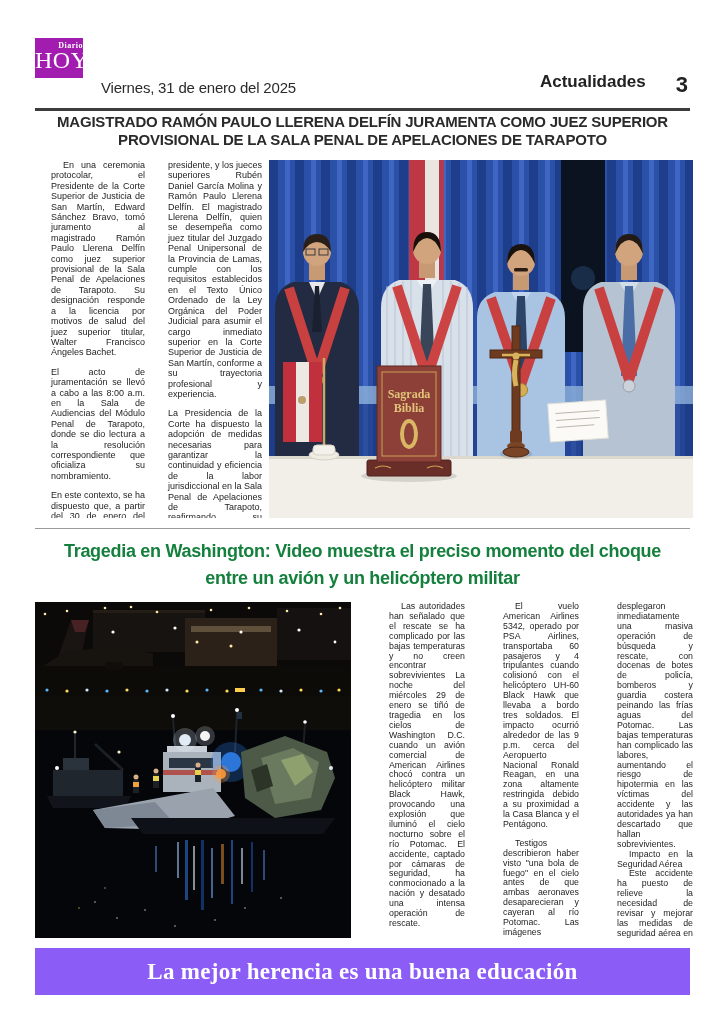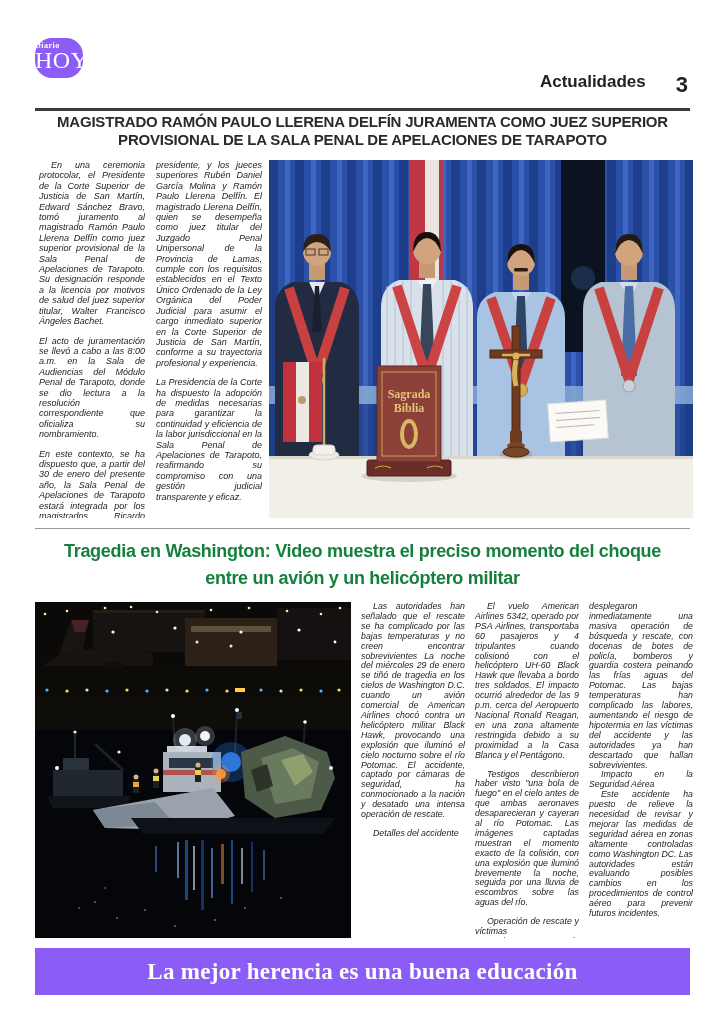--- a/index.html
+++ b/index.html
@@ -3,22 +3,22 @@
 <meta charset="utf-8">
 <style>
   html,body{margin:0;padding:0;}
   body{
     width:723px;height:1024px;background:#ffffff;position:relative;
     font-family:"Liberation Sans",sans-serif;color:#1f1f1f;overflow:hidden;
   }
   
   .masthead{position:absolute;left:35px;top:36px;width:655px;height:68px;}
   .logo{
-    position:absolute;left:0;top:2px;width:48px;height:40px;background:#8b5cf6;
-    color:#fff;text-align:left;font-family:"Liberation Serif",serif;border-radius:17px;
+    position:absolute;left:0;top:2px;width:48px;height:40px;background:#a21caf;
+    color:#fff;text-align:right;font-family:"Liberation Serif",serif;
   }
   .logo .logo-top{display:block;font-size:8px;font-weight:bold;letter-spacing:.5px;margin-top:3px;}
   .logo .logo-main{display:block;font-size:24px;font-weight:normal;line-height:20px;letter-spacing:.5px;}
   .date{position:absolute;left:66px;bottom:8px;font-size:15px;color:#2b2b2b;letter-spacing:-.2px;}
   .head-right{position:absolute;right:2px;bottom:6px;display:flex;align-items:flex-start;gap:30px;}
   .section-name{font-size:17px;font-weight:bold;color:#222;}
   .page-num{font-size:22px;font-weight:bold;color:#222;}
   .rule-thick{position:absolute;left:35px;top:108px;width:655px;height:3px;background:#3c3c3c;}
   .rule-thin{position:absolute;left:35px;top:528px;width:655px;height:1px;background:#9a9a9a;}
   
@@ -28,25 +28,25 @@
   }
   .headline1 span{display:inline-block;max-width:645px;}
   .headline2{
     position:absolute;left:35px;top:538px;width:655px;text-align:center;
     font-size:18px;font-weight:bold;line-height:27px;color:#15803d;letter-spacing:-.3px;
   }
   .headline2 span{display:inline-block;max-width:600px;}
   
   .article1{position:absolute;left:35px;top:160px;width:658px;display:flex;gap:7px;}
   .article1 .col{width:110px;height:358px;overflow:hidden;}
-  .article2{position:absolute;left:35px;top:602px;width:658px;display:flex;gap:6px;}
+  .article2{position:absolute;left:35px;top:602px;width:658px;display:flex;gap:22px;}
   .article2 .col{width:108px;height:336px;overflow:hidden;}
   .col p{
-    margin:0 0 9px 4px;font-size:9px;line-height:10.4px;text-align:justify;
-    color:#1d1d1d;word-spacing:-.2px;hyphens:auto;font-style:italic;-webkit-hyphens:auto;
+    margin:0 0 9px 16px;font-size:9px;line-height:10.4px;text-align:justify;
+    color:#1d1d1d;word-spacing:-.2px;hyphens:auto;-webkit-hyphens:auto;
   }
   .article2 .col p{font-size:8.8px;line-height:9.9px;}
   .col p.ind{text-indent:12px;}
   
   .photo1{width:424px;height:358px;flex:none;}
   .photo2{width:316px;height:336px;flex:none;}
   svg{display:block;}
   
   .banner{
     position:absolute;left:35px;top:948px;width:655px;height:47px;background:#8b5cf6;
@@ -55,20 +55,21 @@
   }
 </style>
 </head>
 <body>
 
 <div class="masthead">
   <div class="logo">
     <span class="logo-top">Diario</span>
     <span class="logo-main">HOY</span>
   </div>
+  <div class="date">Viernes, 31 de enero del 2025</div>
   <div class="head-right">
     <span class="section-name">Actualidades</span>
     <span class="page-num">3</span>
   </div>
 </div>
 <div class="rule-thick"></div>
 
 <div class="headline1">
   <span>MAGISTRADO RAMÓN PAULO LLERENA DELFÍN JURAMENTA COMO JUEZ SUPERIOR PROVISIONAL DE LA SALA PENAL DE APELACIONES DE TARAPOTO</span>
 </div>

